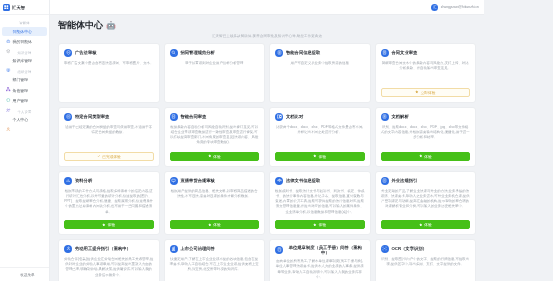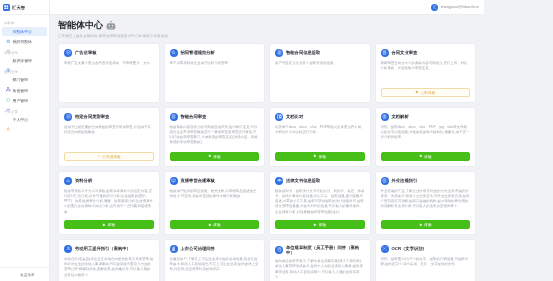--- a/index.html
+++ b/index.html
@@ -2,21 +2,21 @@
 <html><head>
 <meta charset="utf-8">
 <style>
   * { box-sizing: border-box; margin: 0; padding: 0; }
   html, body {
     width: 553px; height: 281px;
     font-family: "Liberation Sans", "DejaVu Sans", sans-serif;
     background: #f0f2f5;
     overflow: hidden;
   }
-  .app { display: flex; width: 484px; height: 281px; }
+  .app { display: flex; width: 484px; height: 281px; text-align: center; }
 
   
   .sidebar {
     width: 50px; height: 281px;
     background: #ffffff;
     border-right: 1px solid #ebedf0;
     display: flex; flex-direction: column;
     flex: 0 0 50px;
     position: relative;
   }

